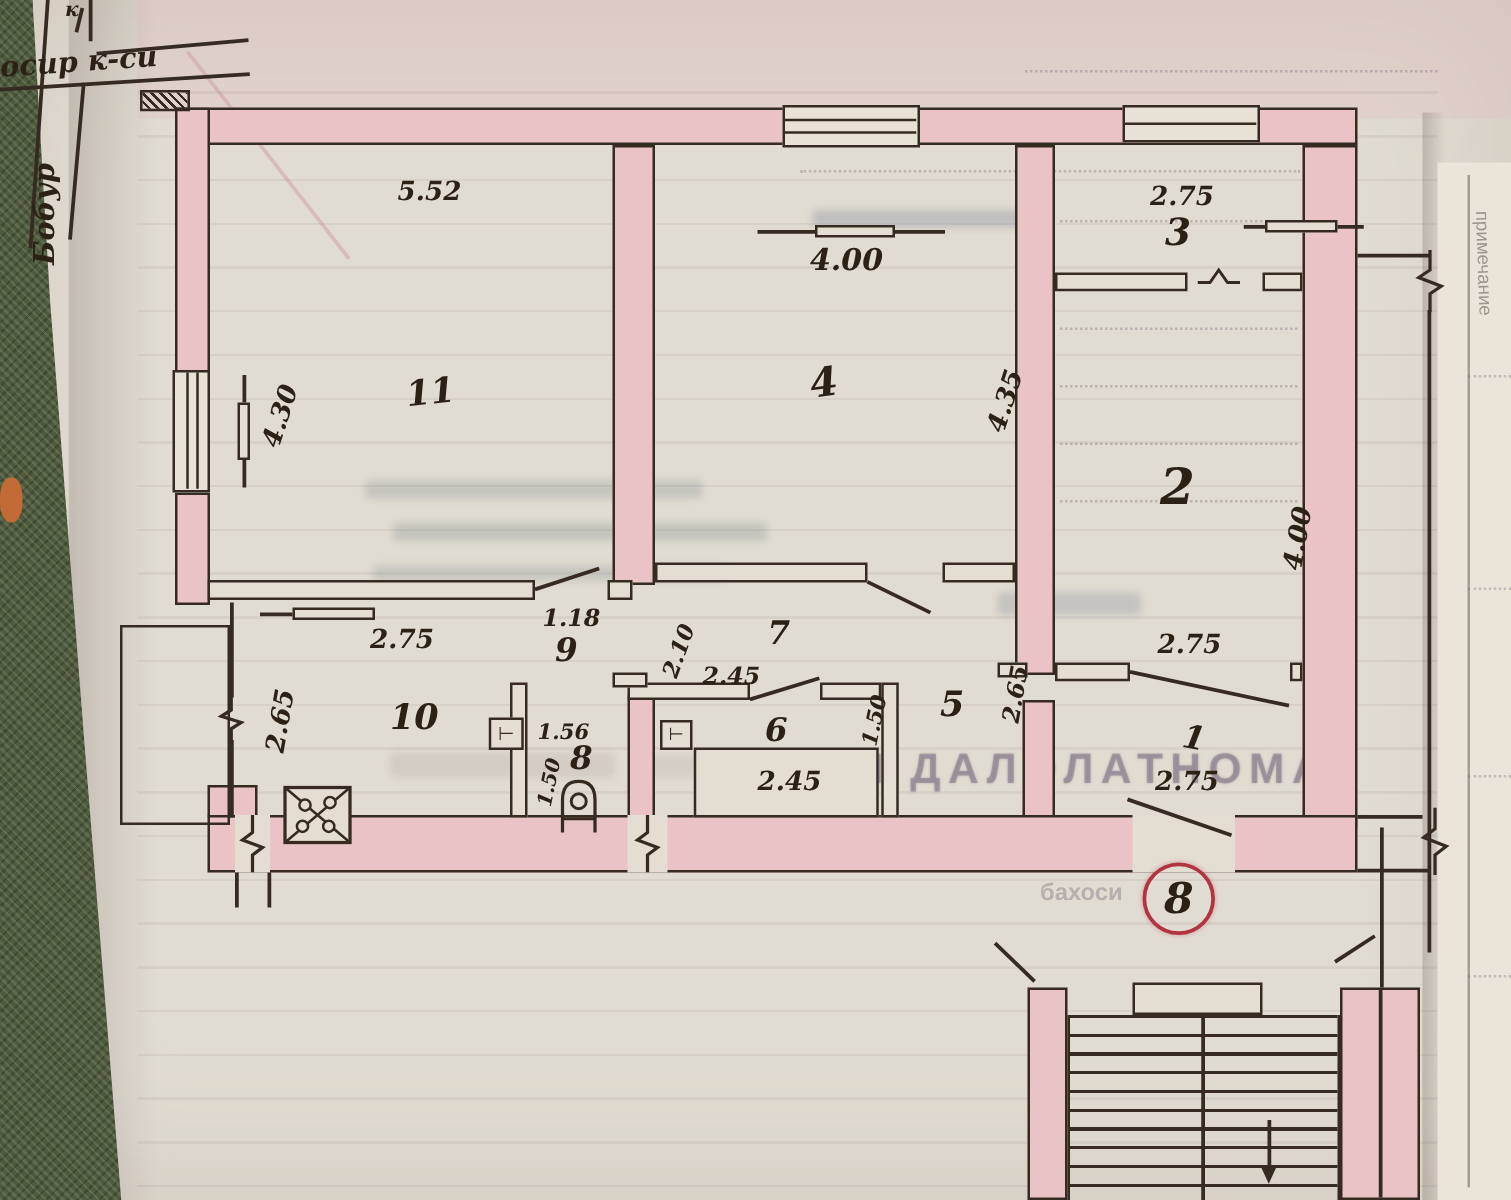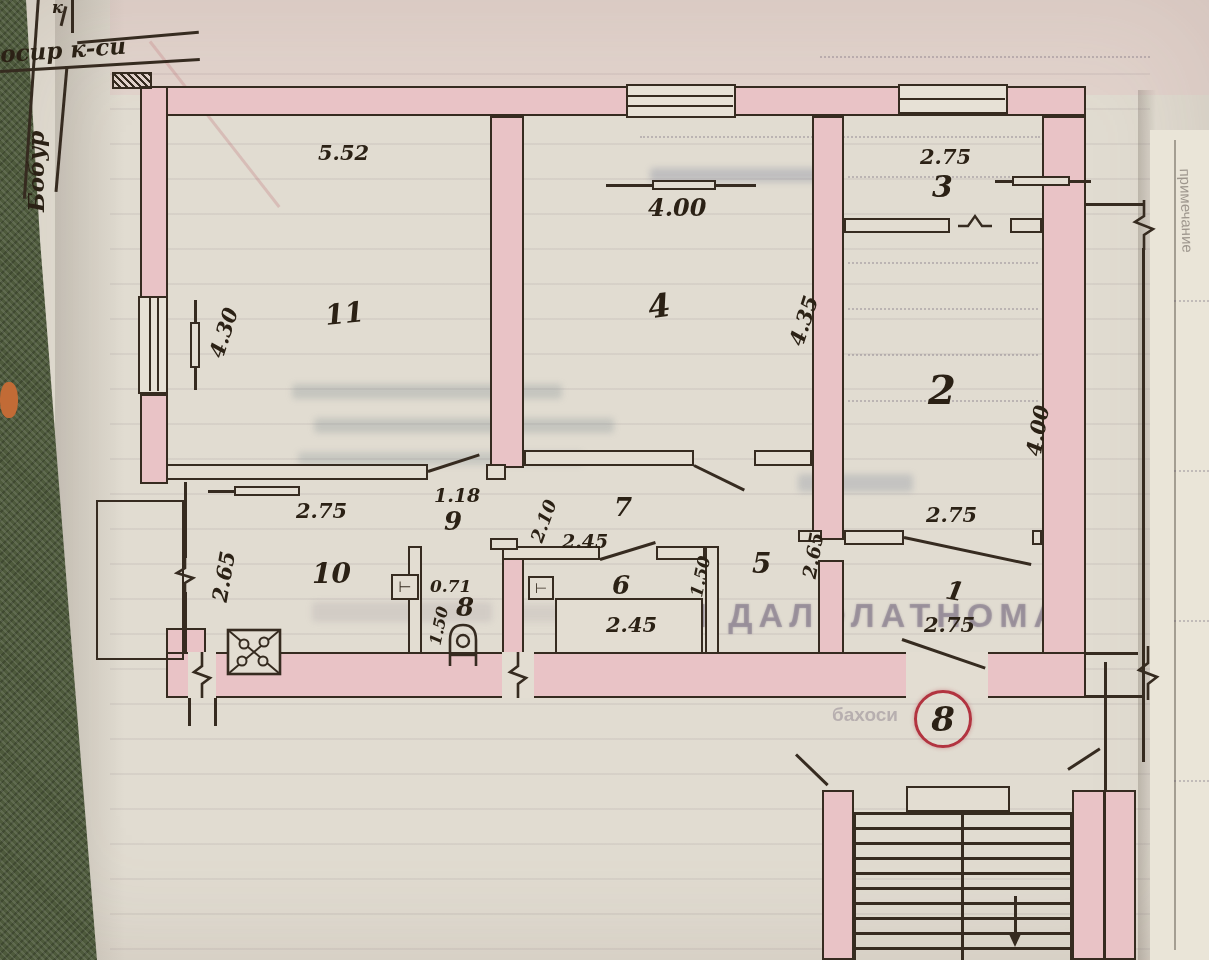--- a/index.html
+++ b/index.html
@@ -249,21 +249,21 @@
   <div class="hw dim" style="left:1012px;top:420px;transform:rotate(-80deg);">4.00</div>
   <div class="hw dim" style="left:926px;top:504px;">2.75</div>
   <div class="hw dim" style="left:924px;top:614px;">2.75</div>
   <div class="hw dim" style="left:296px;top:500px;">2.75</div>
   <div class="hw dim" style="left:198px;top:566px;transform:rotate(-80deg);">2.65</div>
   <div class="hw dim" style="left:434px;top:486px;font-size:19px;">1.18</div>
   <div class="hw dim" style="left:522px;top:512px;font-size:18px;transform:rotate(-70deg);">2.10</div>
   <div class="hw dim" style="left:562px;top:532px;font-size:19px;">2.45</div>
   <div class="hw dim" style="left:606px;top:614px;">2.45</div>
   <div class="hw dim" style="left:680px;top:568px;font-size:17px;transform:rotate(-78deg);">1.50</div>
-  <div class="hw dim" style="left:430px;top:578px;font-size:17px;">0.71</div>
+  <div class="hw dim" style="left:430px;top:578px;font-size:17px;">1.56</div>
   <div class="hw dim" style="left:420px;top:618px;font-size:16px;transform:rotate(-78deg);">1.50</div>
   <div class="hw dim" style="left:790px;top:546px;font-size:19px;transform:rotate(-80deg);">2.65</div>
 
   <div class="abs" style="left:914px;top:690px;width:58px;height:58px;border:3.5px solid #b23440;border-radius:50%;
               box-sizing:border-box;z-index:7;display:flex;align-items:center;justify-content:center;
               box-shadow:0 0 4px rgba(178,52,64,0.4);">
     <span class="hw" style="position:static;font-size:34px;">8</span>
   </div>
 
 </div>

